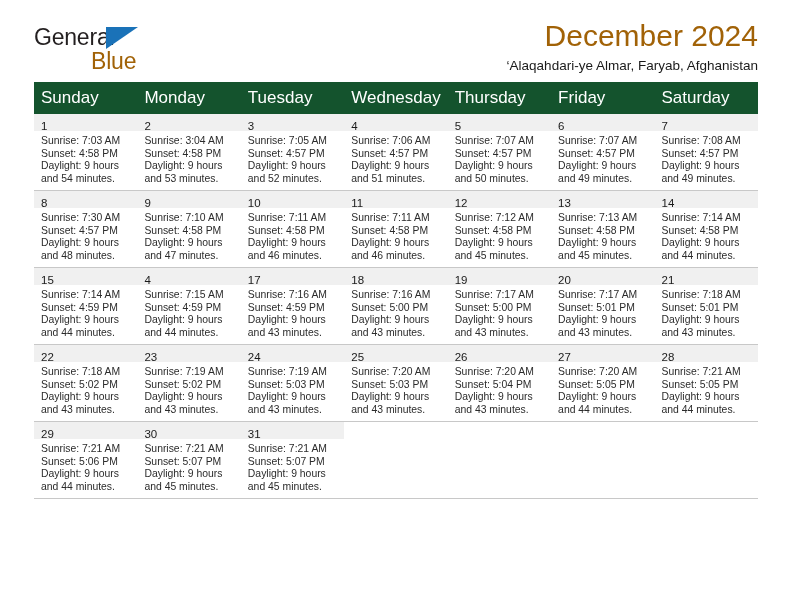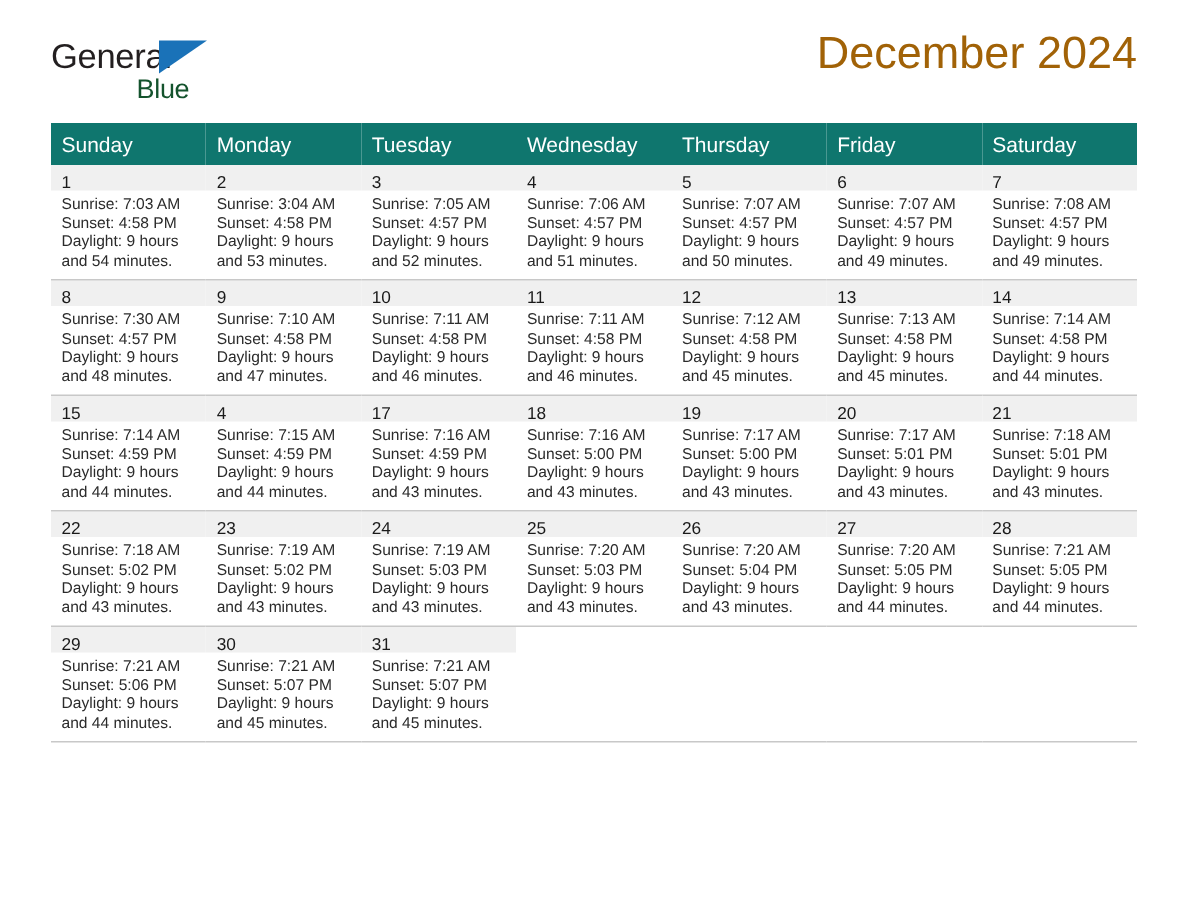--- a/index.html
+++ b/index.html
@@ -49,22 +49,22 @@
     top: 1px;
     width: 0;
     height: 0;
     border-left: 32px solid #1a72b8;
     border-bottom: 22px solid transparent;
   }
   .logo-row2 {
     display: block;
     margin-top: 1px;
     margin-left: 57px;
-    font-size: 18px;
-    color: #14532d;
+    font-size: 23px;
+    color: #a16207;
     letter-spacing: -0.2px;
   }
   .title-wrap {
     text-align: right;
     padding-top: 20px;
   }
   .cal-title {
     font-size: 30px;
     color: #a16207;
     letter-spacing: 0px;
@@ -78,23 +78,23 @@
   }
 
   
   .cal {
     width: 724px;
     border-collapse: collapse;
     table-layout: fixed;
     margin-top: 4px;
   }
   .cal th {
-    background: #0f766e;
+    background: #14532d;
     color: #ffffff;
-    font-size: 14px;
+    font-size: 17px;
     font-weight: normal;
     text-align: left;
     padding: 6px 0 6px 7px;
     height: 11px;
     border: none;
   }
   .cal td {
     vertical-align: top;
     padding: 0;
     border: none;
@@ -139,20 +139,21 @@
 <div class="page">
 
   <div class="top">
     <div class="logo">
       <span class="logo-row1">General</span>
       <span class="logo-tri"></span>
       <span class="logo-row2">Blue</span>
     </div>
     <div class="title-wrap">
       <div class="cal-title">December 2024</div>
+      <div class="cal-sub">‘Alaqahdari-ye Almar, Faryab, Afghanistan</div>
     </div>
   </div>
 
   <table class="cal">
     <thead>
       <tr>
         <th>Sunday</th>
         <th>Monday</th>
         <th>Tuesday</th>
         <th>Wednesday</th>

